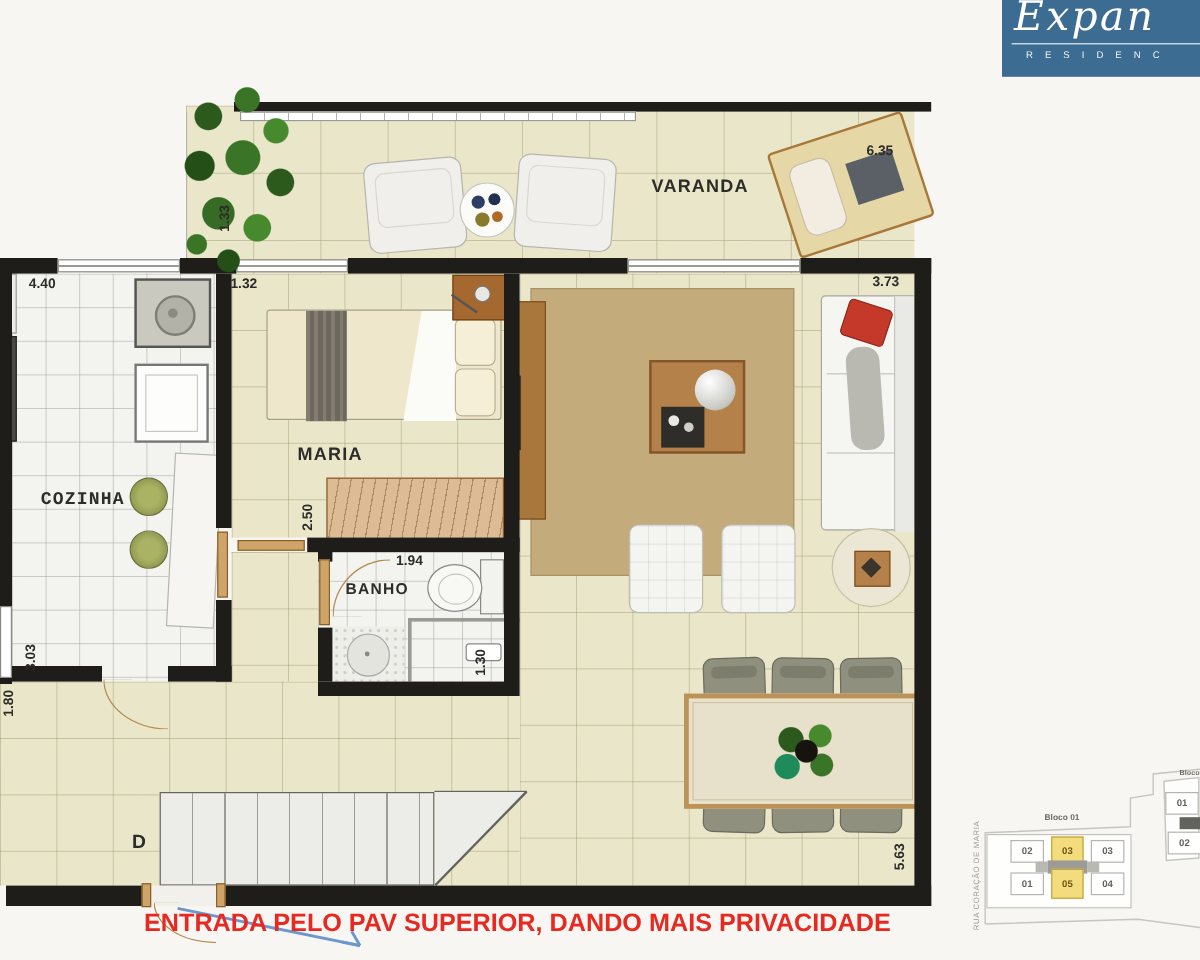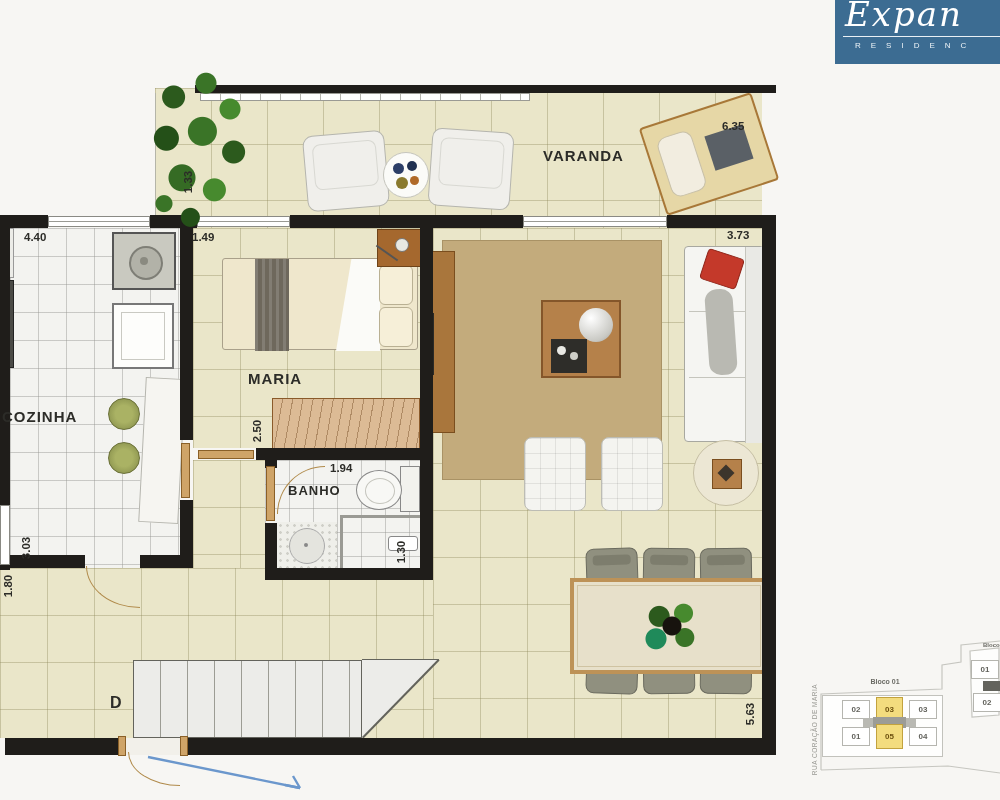--- a/index.html
+++ b/index.html
@@ -230,41 +230,42 @@
     <div style="position:absolute;left:3px;top:3px;right:3px;bottom:3px;border:1px solid #cfc3a2;"></div>
   </div>
   <div class="dplant"></div>
 
   <div class="stairs"></div>
   <div class="stairs-tri"></div>
   <div class="stairs-top"></div>
   <div class="stairs-diag"></div>
 
   <div class="room-label" style="left:543px;top:147px;">VARANDA</div>
-  <div class="room-label" style="left:2px;top:408px;">COZINHA</div>
+  <div class="room-label" style="left:34px;top:408px;font-family:Liberation Mono, monospace;">COZINHA</div>
   <div class="room-label" style="left:248px;top:370px;">MARIA</div>
   <div class="room-label" style="left:288px;top:483px;font-size:13px;">BANHO</div>
   <div class="room-label" style="left:110px;top:694px;font-size:16px;">D</div>
 
   <div class="mlabel" style="left:722px;top:120px;">6.35</div>
   <div class="mlabel v" style="left:170px;top:176px;">1.33</div>
   <div class="mlabel" style="left:24px;top:231px;">4.40</div>
-  <div class="mlabel" style="left:192px;top:231px;">1.49</div>
+  <div class="mlabel" style="left:192px;top:231px;">1.32</div>
   <div class="mlabel" style="left:727px;top:229px;">3.73</div>
   <div class="mlabel v" style="left:239px;top:425px;">2.50</div>
   <div class="mlabel" style="left:330px;top:462px;">1.94</div>
   <div class="mlabel v" style="left:383px;top:546px;">1.30</div>
   <div class="mlabel v" style="left:8px;top:542px;">3.03</div>
   <div class="mlabel v" style="left:-10px;top:580px;">1.80</div>
   <div class="mlabel v" style="left:732px;top:708px;">5.63</div>
 
   <svg style="position:absolute;left:140px;top:752px;width:180px;height:46px;z-index:14;" viewBox="0 0 180 46">
     <line x1="8" y1="5" x2="160" y2="36" stroke="#6b97cc" stroke-width="2.4"></line>
     <path d="M160 36 L145 33 M160 36 L153 24" stroke="#6b97cc" stroke-width="2.4" fill="none"></path>
   </svg>
+  <div class="note">ENTRADA PELO PAV SUPERIOR, DANDO MAIS PRIVACIDADE</div>
 
   <svg style="position:absolute;left:818px;top:618px;width:182px;height:182px;" viewBox="0 0 182 182">
     <polyline points="3,152 3,76 124,71 124,47 143,44 143,27 182,23" fill="none" stroke="#c6c6c0" stroke-width="1.2"></polyline>
     <polyline points="3,152 130,148 182,155" fill="none" stroke="#c6c6c0" stroke-width="1.2"></polyline>
     <polygon points="152,33 181,30 181,97 154,99" fill="#fdfdfc" stroke="#c6c6c0" stroke-width="1.2"></polygon>
   </svg>
 
   <div style="position:absolute;left:820px;top:678px;width:130px;height:84px;">
     <div class="kp-label" style="left:30px;top:0;width:70px;text-align:center;font-size:7px;">Bloco 01</div>
     <div style="position:absolute;left:2px;top:17px;width:121px;height:62px;border:1px solid #c2c2bc;background:#fefefd;box-sizing:border-box;"></div>

